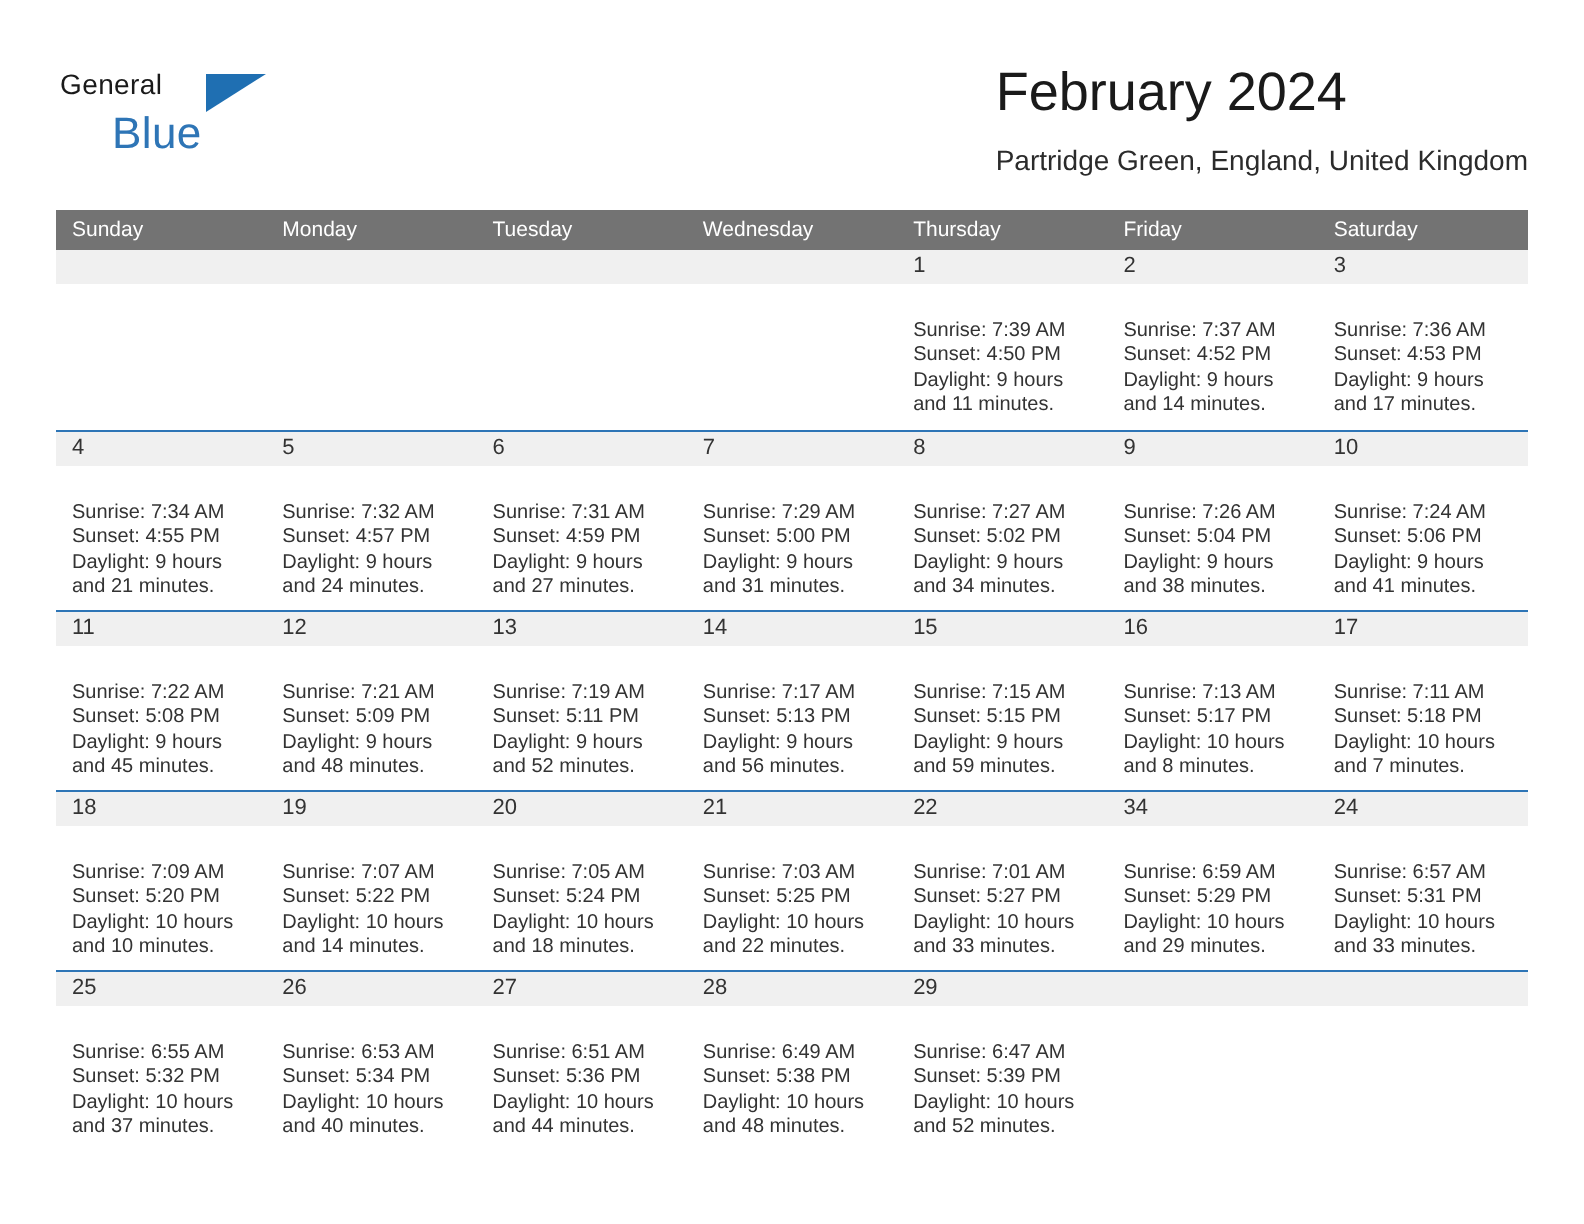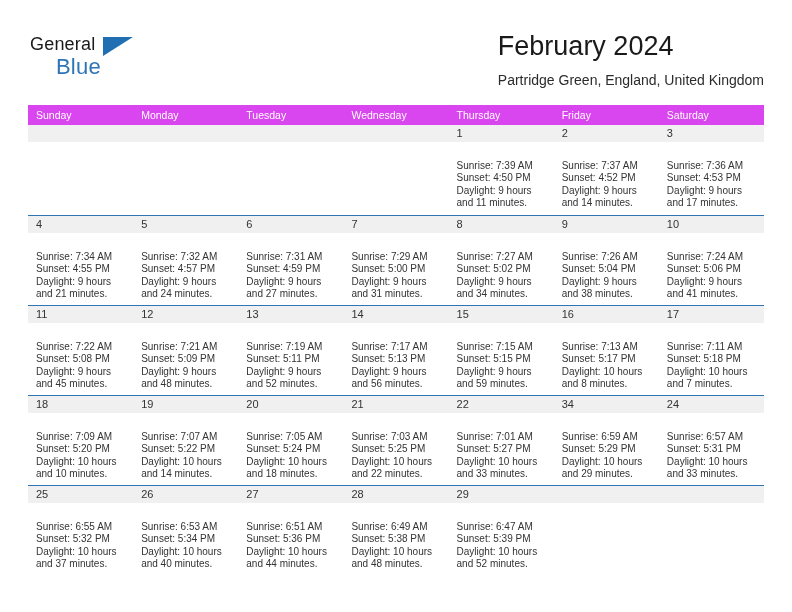--- a/index.html
+++ b/index.html
@@ -33,21 +33,21 @@
     position: absolute;
     left: 0;
     top: 4px;
     width: 200px;
     height: 56px;
   }
   .logo-general {
     position: absolute;
     left: 2px;
     top: 0px;
-    font-size: 18px;
+    font-size: 14px;
     letter-spacing: 0.2px;
     color: #1a1a1a;
     font-family: "Liberation Sans", sans-serif;
   }
   .logo-blue {
     position: absolute;
     left: 28px;
     top: 20px;
     font-size: 22px;
     letter-spacing: 0.2px;
@@ -86,21 +86,21 @@
 
   
   .calendar {
     position: absolute;
     left: 28px;
     top: 105px;
     width: 736px;
   }
   .weekdays {
     display: flex;
-    background: #d946ef;
+    background: #737373;
     height: 20px;
   }
   .weekday {
     flex: 1 1 0;
     color: #ffffff;
     font-size: 10.5px;
     line-height: 20px;
     padding-left: 8px;
     box-sizing: border-box;
     white-space: nowrap;

